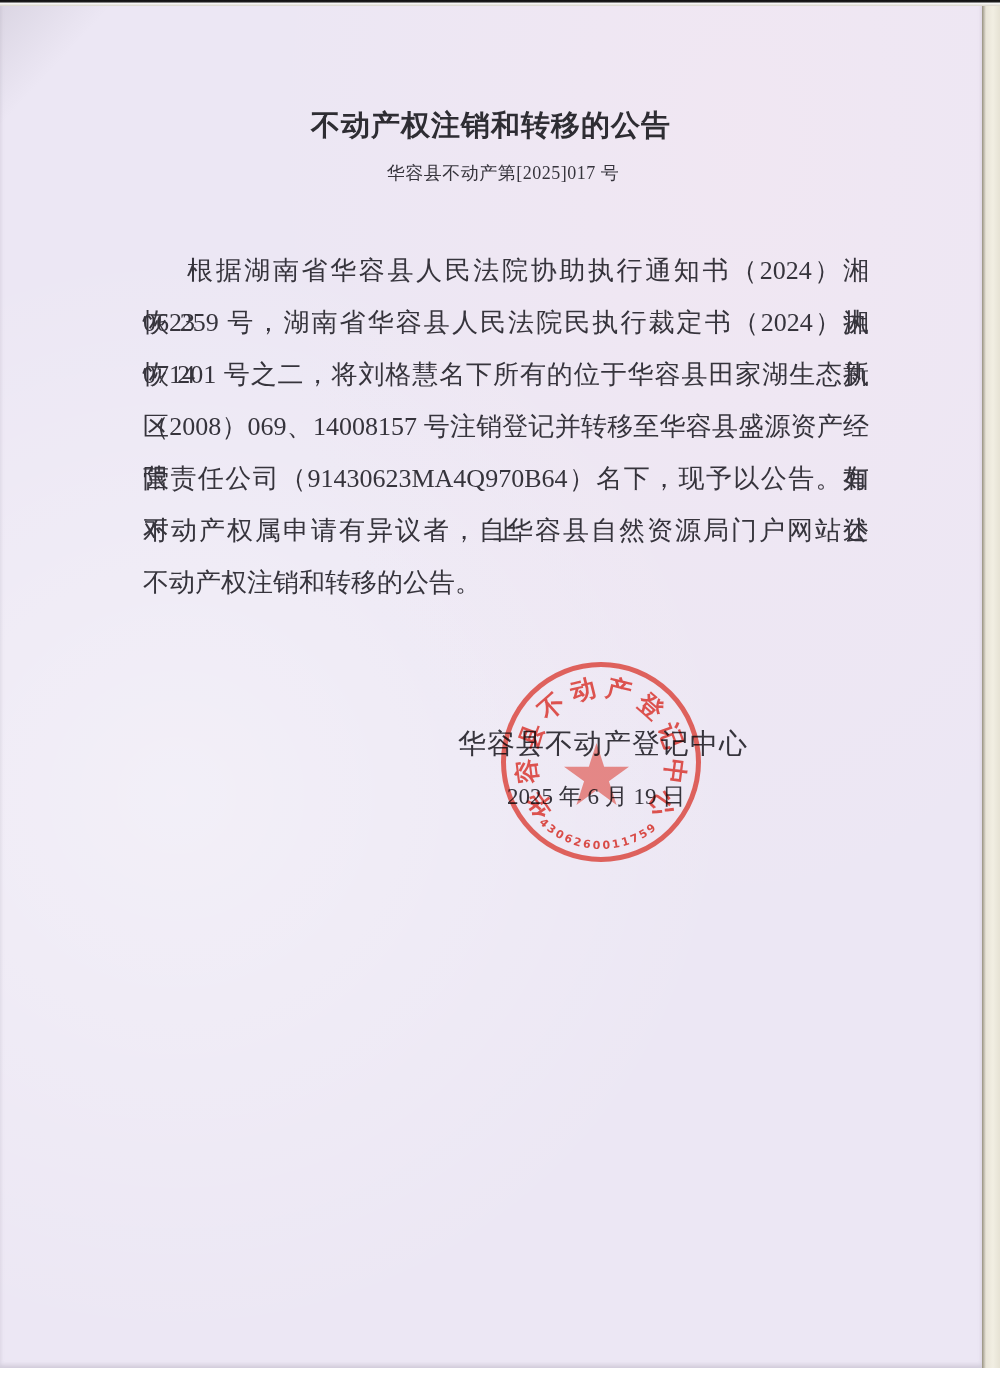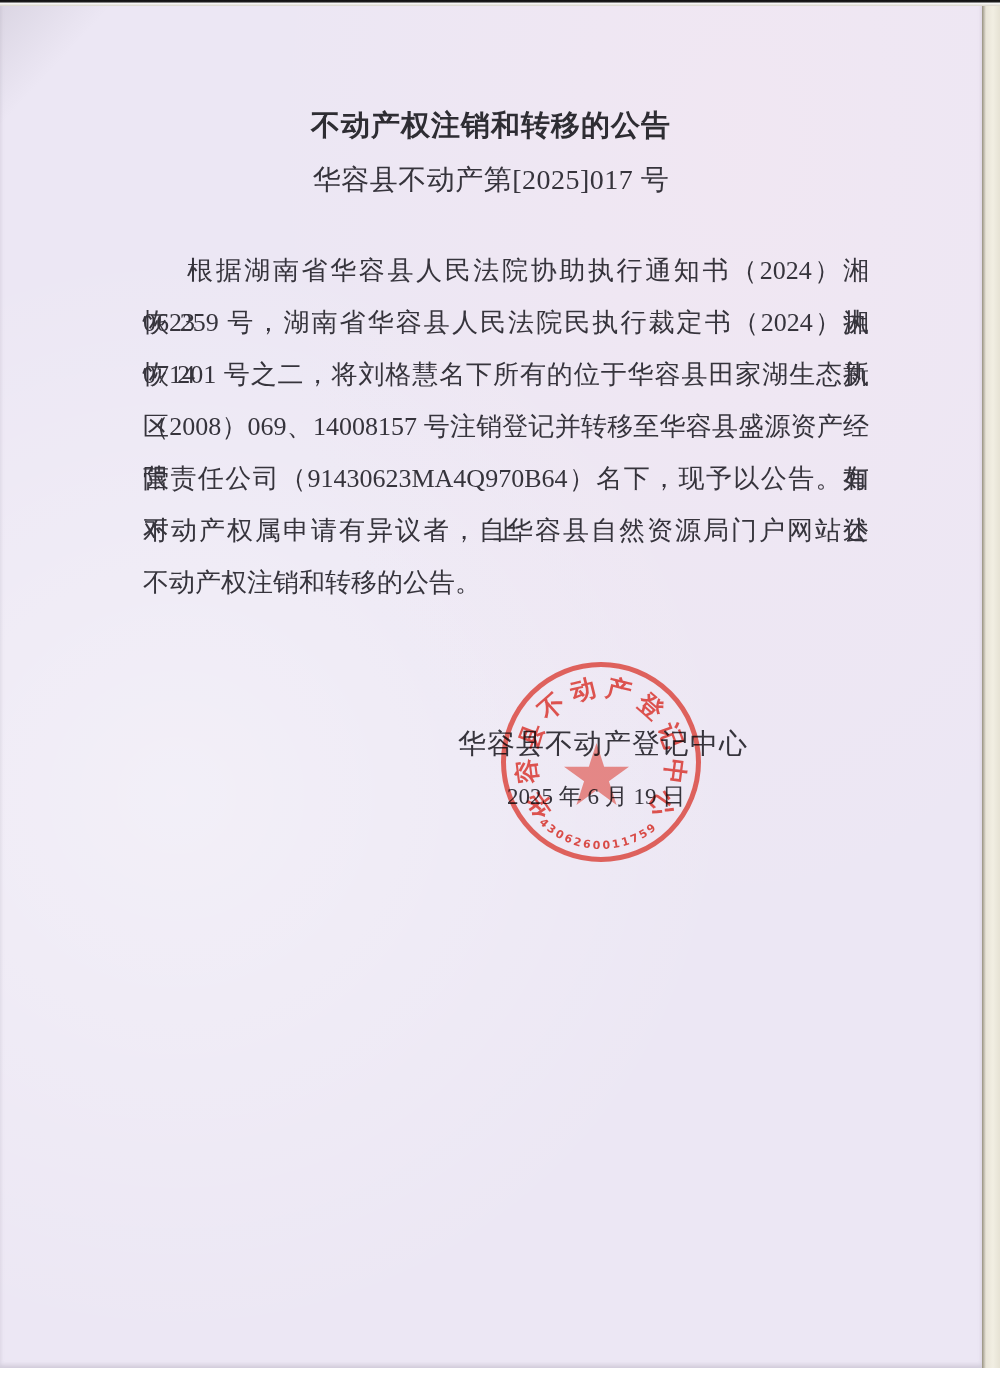--- a/index.html
+++ b/index.html
@@ -34,22 +34,22 @@
   }
 
   .title {
     position: absolute; top: 101px; left: 0; width: 100%;
     text-align: center;
     font-family: "DejaVu Sans", "Liberation Sans", sans-serif;
     font-weight: bold; font-size: 29px; letter-spacing: 1px;
     color: #2e2d33; margin: 0;
   }
   .docnum {
-    position: absolute; top: 156px; left: 0; width: 100%;
-    text-align: center; font-size: 28px; letter-spacing: 0.5px;
+    position: absolute; top: 156px; left: 12px; width: 100%;
+    text-align: center; font-size: 18px; letter-spacing: 0.5px;
   }
 
   .body-text { position: absolute; left: 143px; top: 240px; width: 726px; font-size: 26px; }
   .body-text .line {
     height: 52px; line-height: 52px;
     text-align: justify; text-align-last: justify;
   }
   .body-text .line:first-child { text-indent: 44px; }
   .body-text .line:last-child { text-align: left; text-align-last: left; }
 

